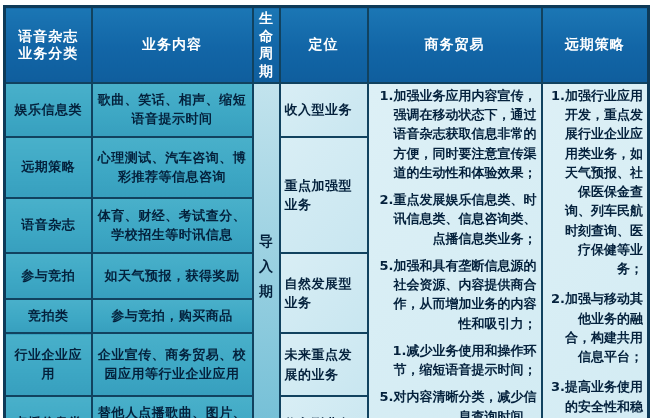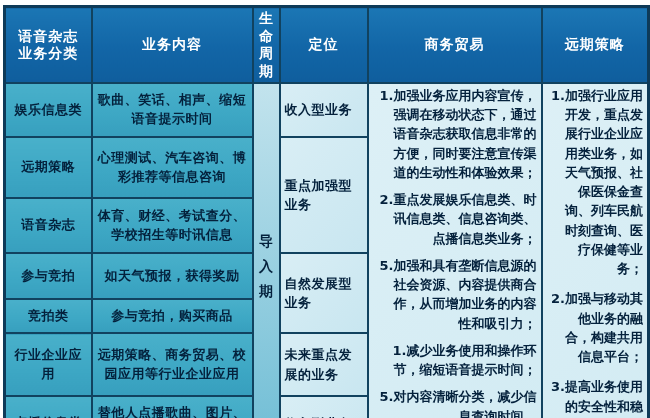--- a/index.html
+++ b/index.html
@@ -164,21 +164,21 @@
       <td class="pos" rowspan="2">自然发展型业务</td>
     </tr>
 
     <tr style="height:34px">
       <td class="cat">竞拍类</td>
       <td class="cont">参与竞拍，购买商品</td>
     </tr>
 
     <tr style="height:63px">
       <td class="cat">行业企业应用</td>
-      <td class="cont">远期策略、商务贸易、校园应用等行业企业应用</td>
+      <td class="cont">企业宣传、商务贸易、校园应用等行业企业应用</td>
       <td class="pos">未来重点发展的业务</td>
     </tr>
 
     <tr style="height:55px">
       <td class="cat">点播信息类</td>
       <td class="cont">替他人点播歌曲、图片、贺卡等</td>
       <td class="pos">收入型业务</td>
     </tr>
   </tbody>
     </table>

